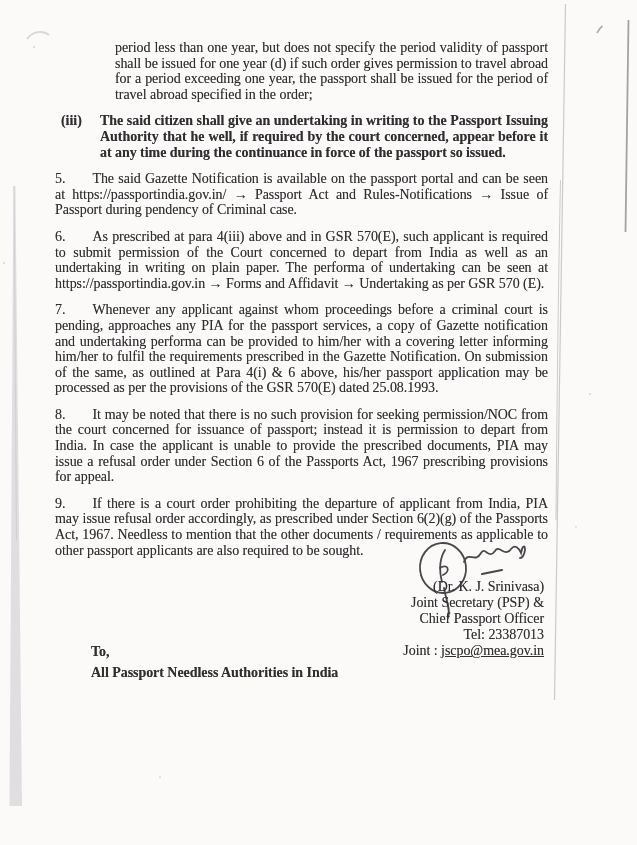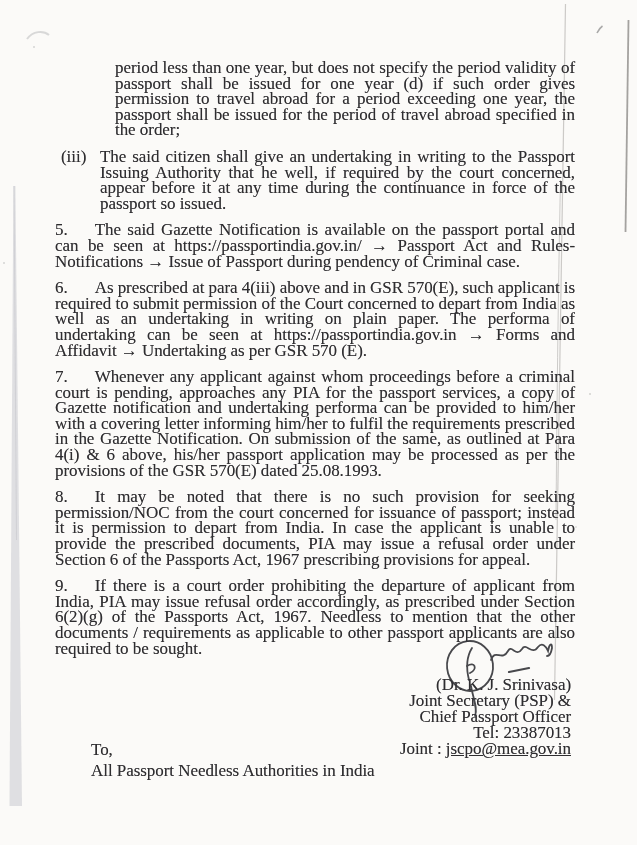--- a/index.html
+++ b/index.html
@@ -8,42 +8,41 @@
     width:637px;height:845px;
     margin:0 auto;
     background:#fbfaf8;
     overflow:hidden;
     font-family:"Liberation Serif","DejaVu Serif",serif;
     color:#2e2d30;
   }
   .content{
     position:relative;
     z-index:2;
-    padding:40px 62px 0 55px;
-    font-size:17px;
+    padding:40px 89px 0 55px;
+    font-size:14px;
     line-height:15.6px;
     letter-spacing:-0.05px;
     text-shadow:0 0 0.6px rgba(46,45,48,0.45);
-    margin-top:20px;
   }
   .intro{margin:0 0 11px 60px;text-align:justify;}
-  .item{display:flex;margin:0 0 11px 6px;}
+  .item{display:flex;margin:0 0 11px 6px;font-weight:bold;}
   .item-label{flex:none;width:39px;}
   .item-text{flex:1;text-align:justify;}
   .para{margin:0 0 11px 0;text-align:justify;}
   .tab{display:inline-block;width:27px;}
   .footer{position:relative;height:160px;margin-top:7px;}
   .sig-block{
     position:absolute;top:10px;right:4px;
     text-align:right;line-height:16px;white-space:nowrap;
   }
   .sig-email-address{text-decoration:underline;text-align:right;}
   .addressee{
     position:absolute;left:36px;top:72px;
-    font-weight:normal;line-height:21px;white-space:nowrap;
+    font-weight:bold;line-height:21px;white-space:nowrap;
   }
   .scrawl-svg{position:absolute;right:-10px;top:-31px;z-index:3;pointer-events:none;}
   .artifacts-svg{position:absolute;left:0;top:0;z-index:1;pointer-events:none;}
 </style>
 </head>
 <body>
 
 <div class="page">
 
   <svg class="artifacts-svg" width="637" height="845" viewBox="0 0 637 845">

